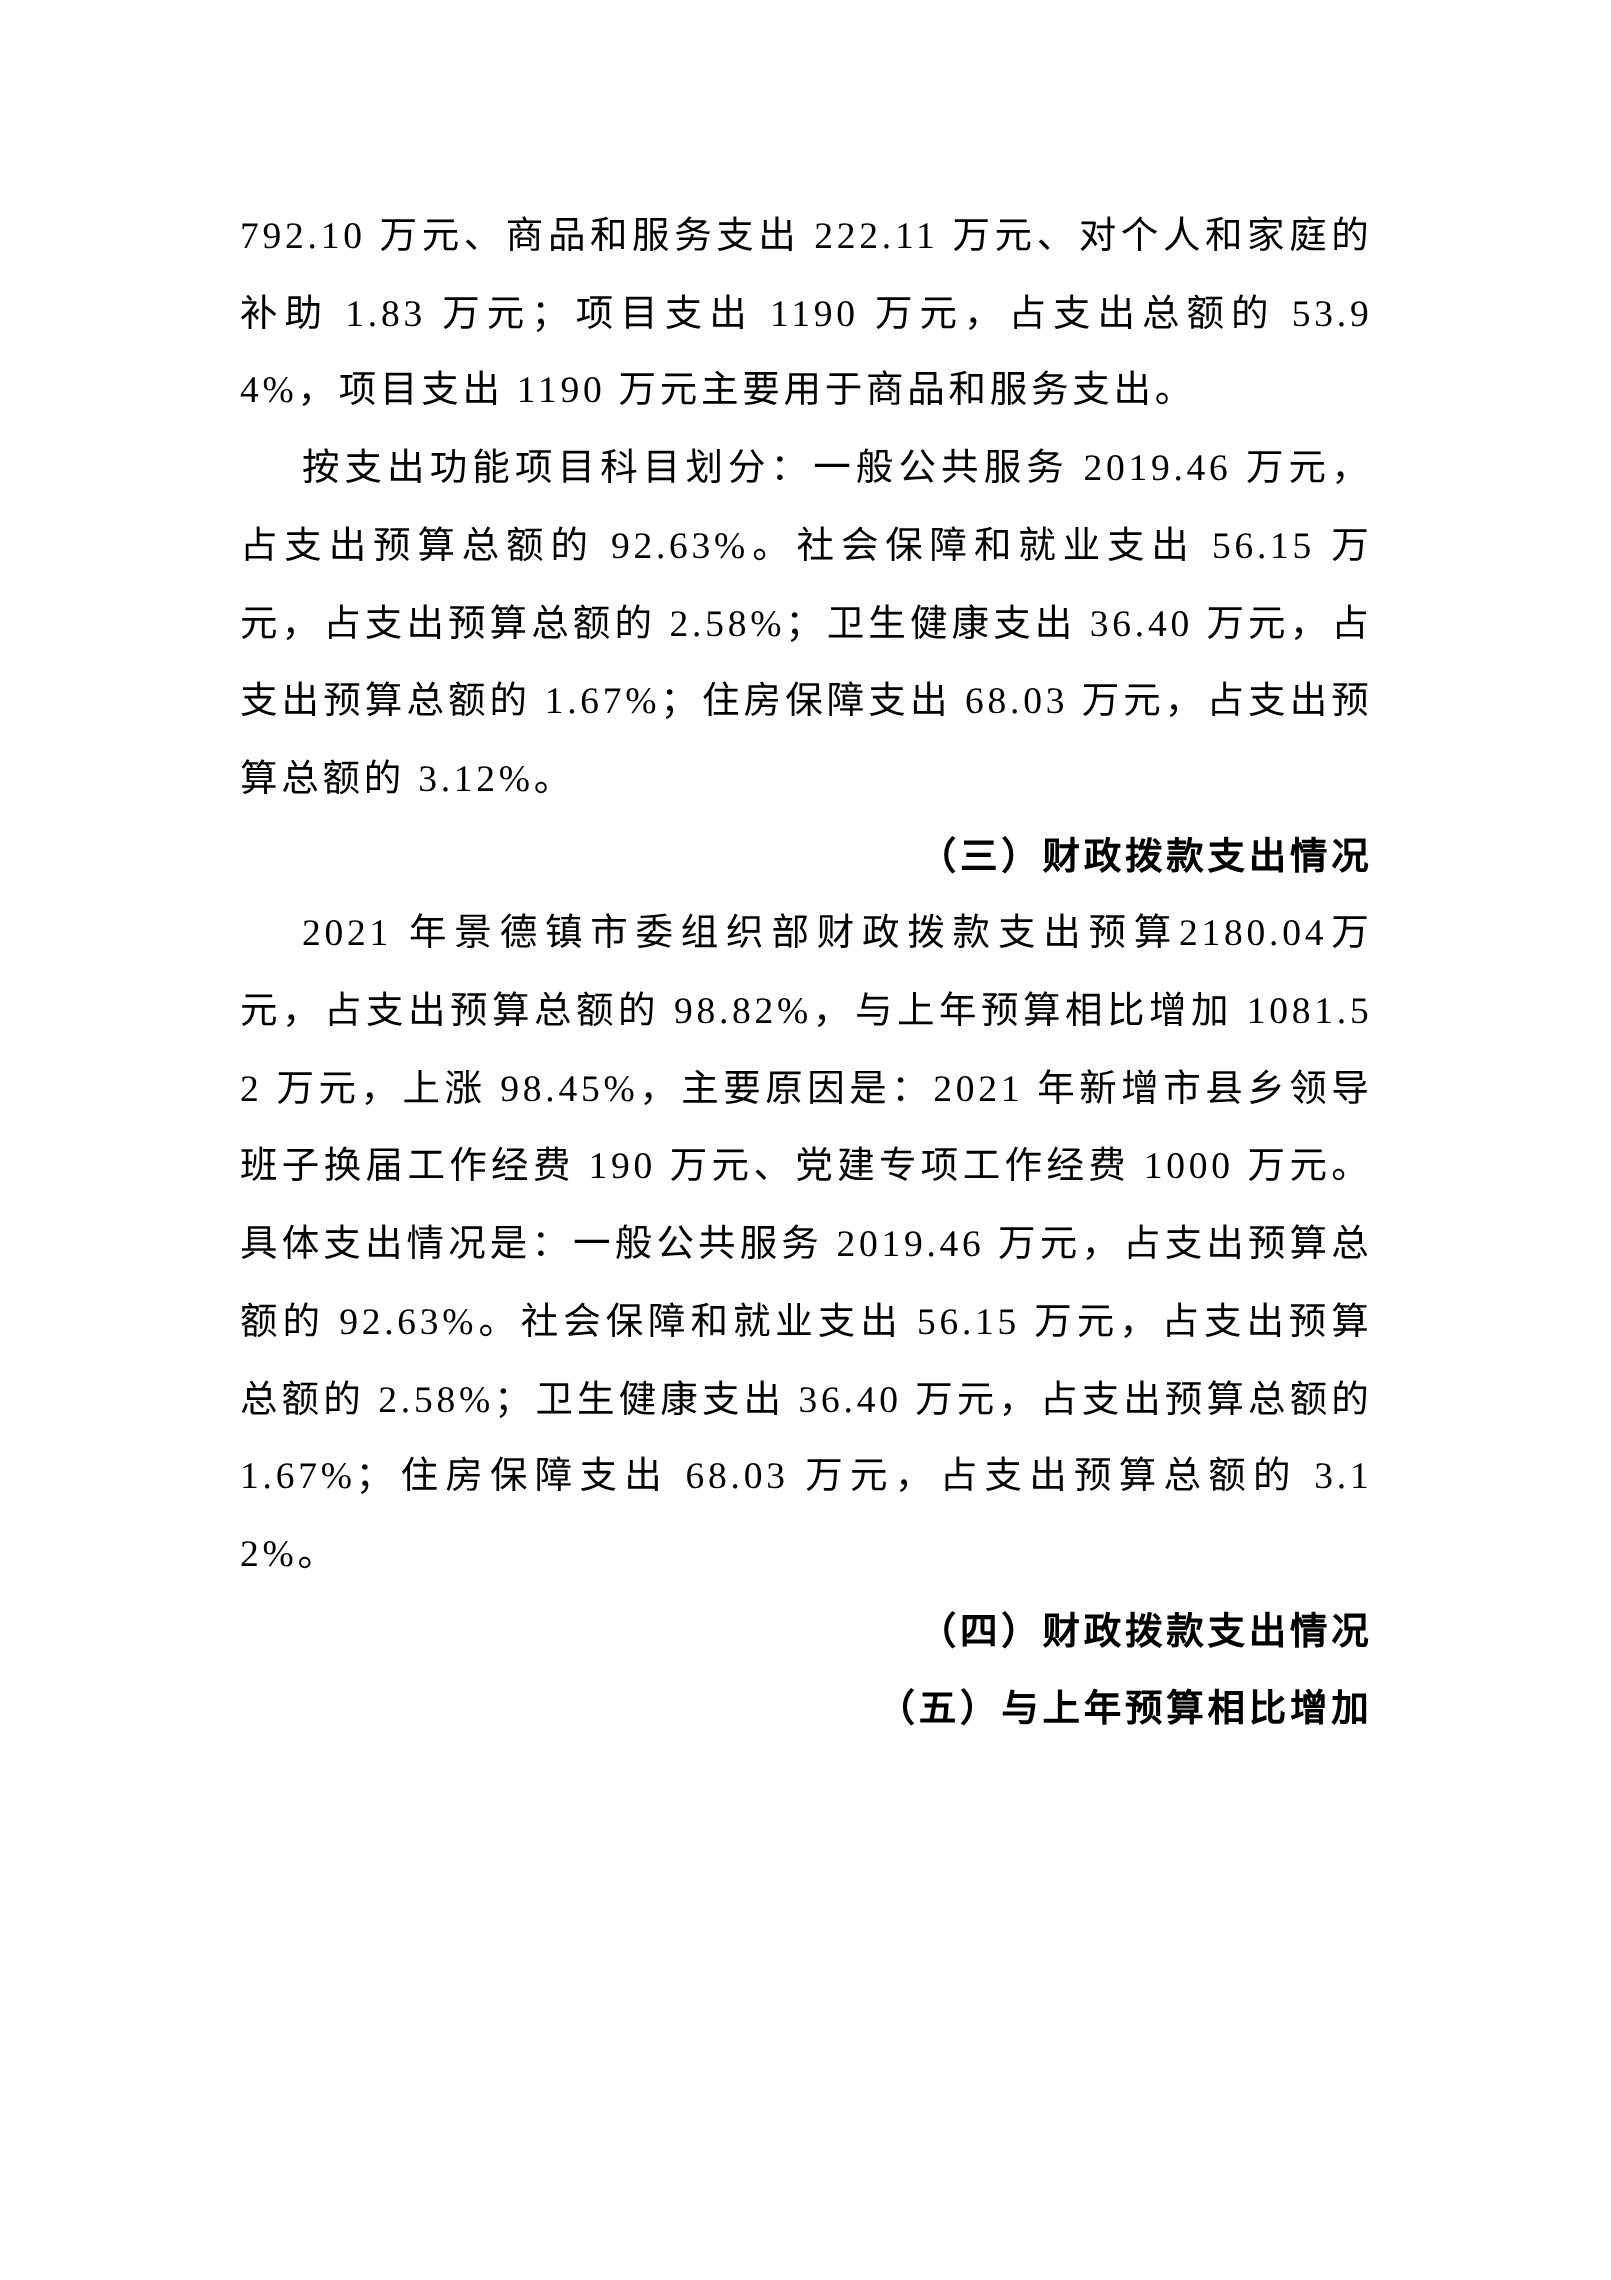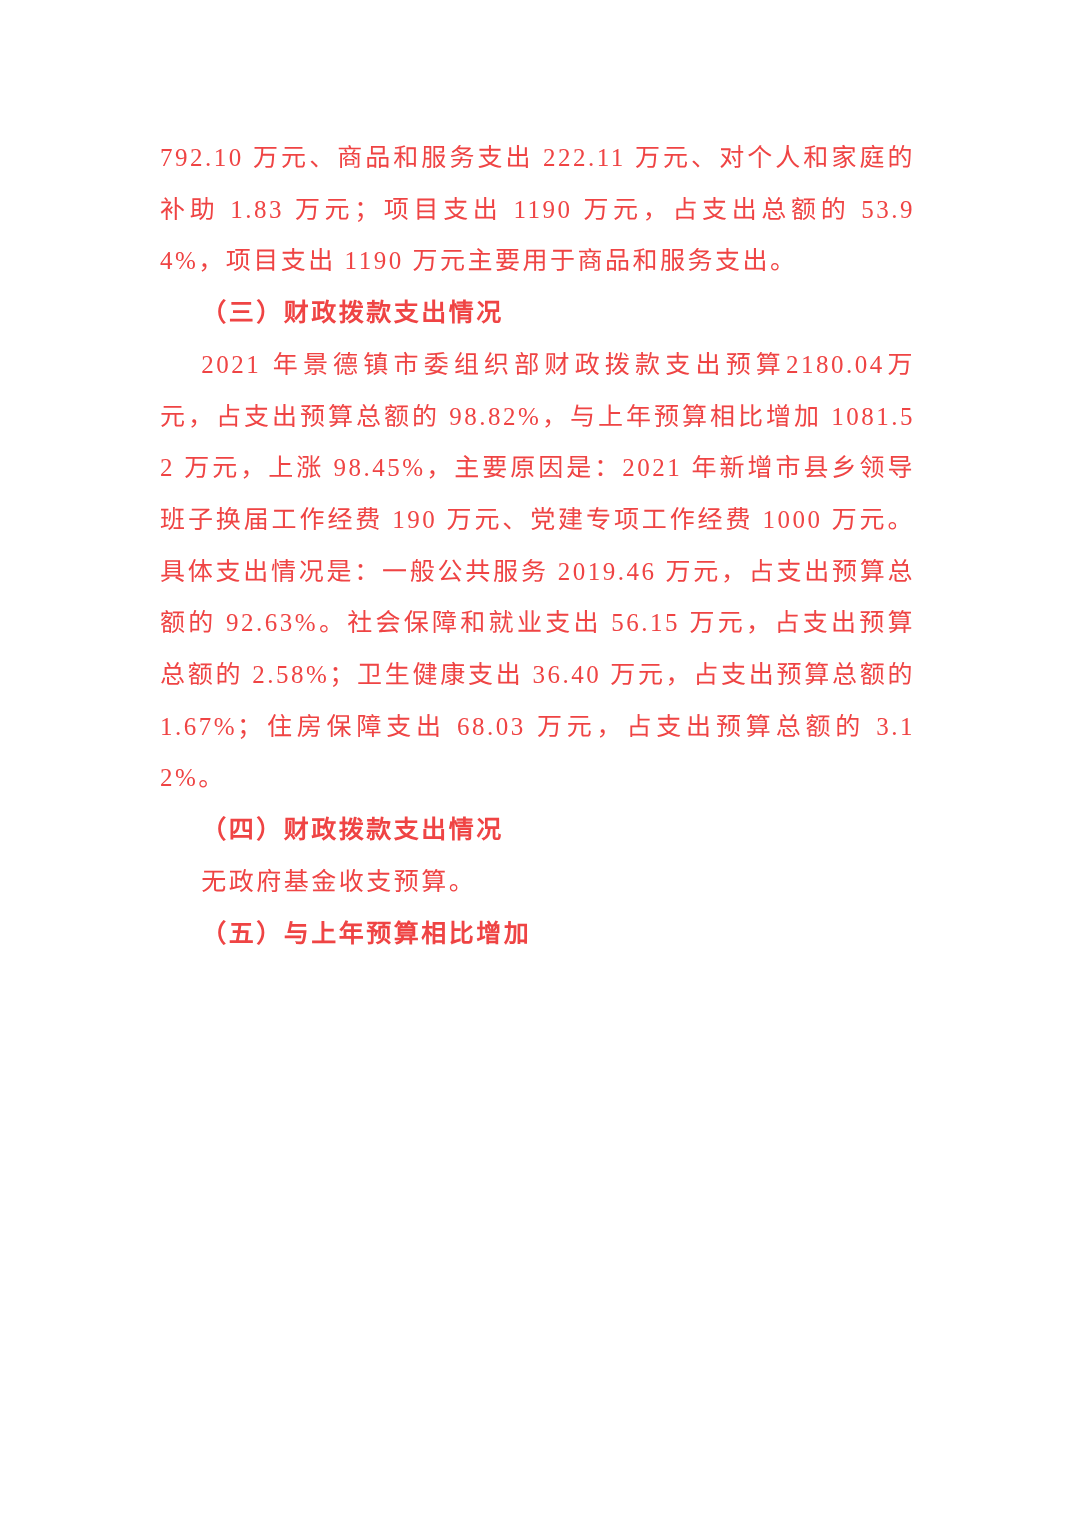--- a/index.html
+++ b/index.html
@@ -10,21 +10,21 @@
   .page {
     position: relative;
     width: 1074px;
     height: 1520px;
     margin: 0 auto;
     background: #ffffff;
     overflow: hidden;
     box-sizing: border-box;
     padding: 132px 159px 0 160px;
     font-family: "Liberation Serif", "DejaVu Serif", serif;
-    color: #ef4444;
+    color: #000000;
   }
   .para, .heading {
     margin: 0;
     padding: 0;
     font-size: 25px;
     line-height: 51.7px;
     letter-spacing: 2.5px;
     text-align: justify;
     text-justify: inter-ideograph;
     word-break: break-all;
@@ -33,33 +33,33 @@
   .para {
     text-indent: 1.65em;
     font-weight: 400;
   }
   .para.no-indent {
     text-indent: 0;
   }
   .heading {
     font-weight: 700;
     text-indent: 1.65em;
-    text-align: left;
+    text-align: right;
   }
 </style>
 </head>
 <body>
 
 <div class="page">
   <p class="para no-indent">792.10 万元、商品和服务支出 222.11 万元、对个人和家庭的补助 1.83 万元；项目支出 1190 万元，占支出总额的 53.94%，项目支出 1190 万元主要用于商品和服务支出。</p>
 
+  <p class="para">按支出功能项目科目划分：一般公共服务 2019.46 万元，占支出预算总额的 92.63%。社会保障和就业支出 56.15 万元，占支出预算总额的 2.58%；卫生健康支出 36.40 万元，占支出预算总额的 1.67%；住房保障支出 68.03 万元，占支出预算总额的 3.12%。</p>
 
   <h2 class="heading">（三）财政拨款支出情况</h2>
 
   <p class="para">2021 年景德镇市委组织部财政拨款支出预算2180.04万元，占支出预算总额的 98.82%，与上年预算相比增加 1081.52 万元，上涨 98.45%，主要原因是：2021 年新增市县乡领导班子换届工作经费 190 万元、党建专项工作经费 1000 万元。具体支出情况是：一般公共服务 2019.46 万元，占支出预算总额的 92.63%。社会保障和就业支出 56.15 万元，占支出预算总额的 2.58%；卫生健康支出 36.40 万元，占支出预算总额的 1.67%；住房保障支出 68.03 万元，占支出预算总额的 3.12%。</p>
 
   <h2 class="heading">（四）财政拨款支出情况</h2>
 
-  <p class="para">无政府基金收支预算。</p>
 
   <h2 class="heading">（五）与上年预算相比增加</h2>
 
 </div>
 
 </body></html>

